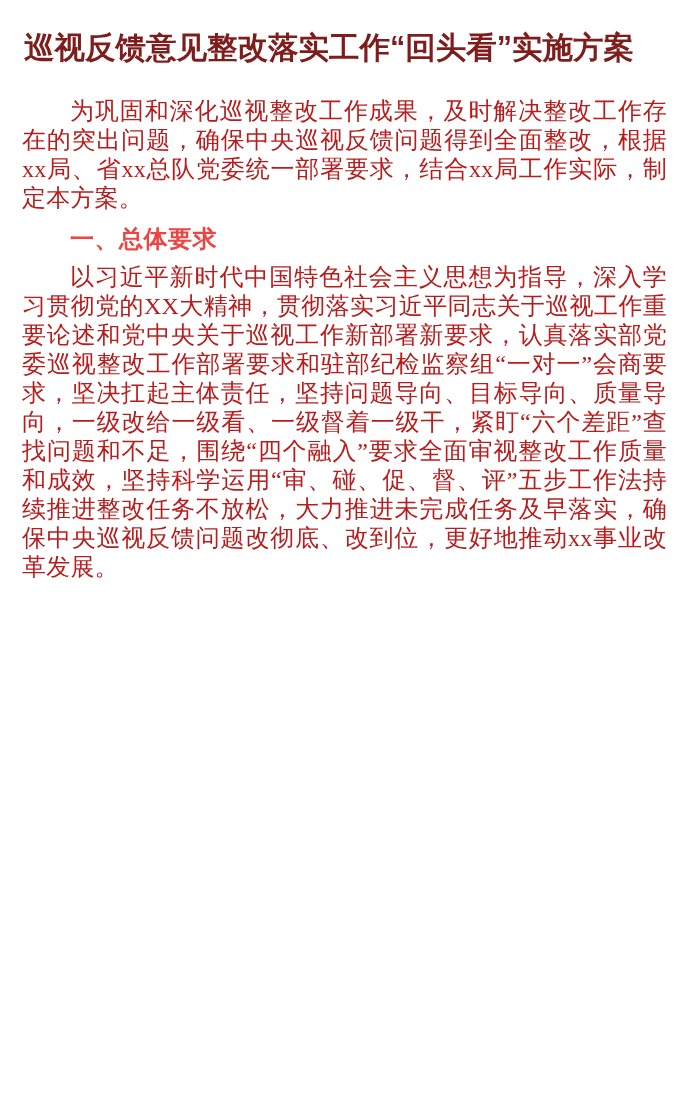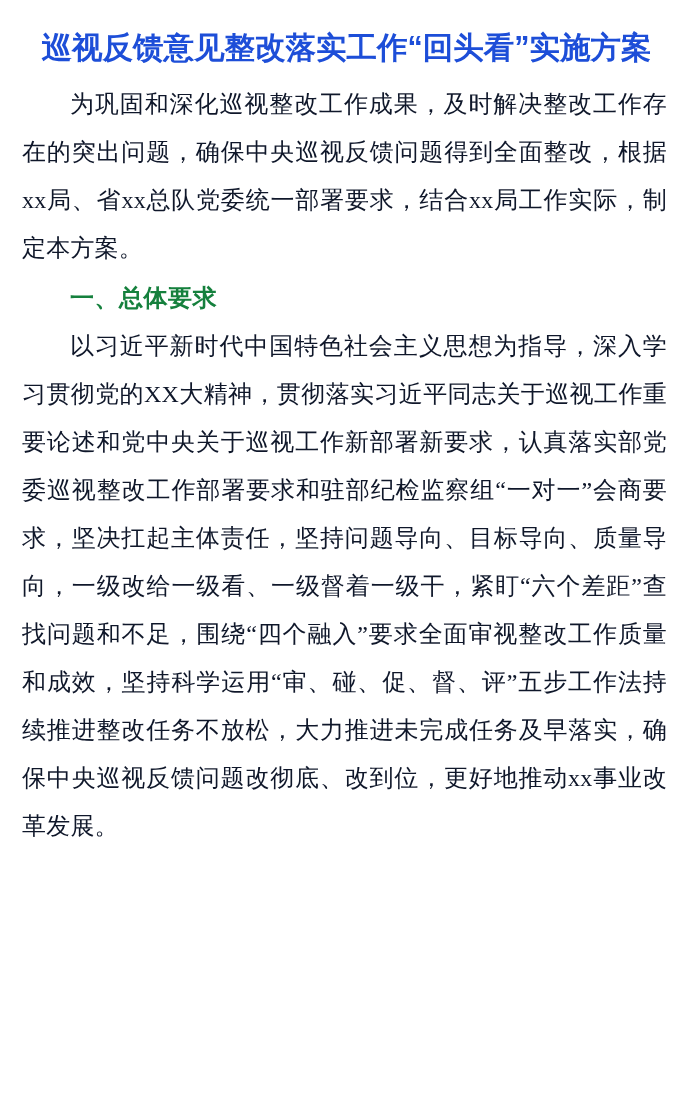--- a/index.html
+++ b/index.html
@@ -19,42 +19,42 @@
     height: 1097px;
     box-sizing: border-box;
     padding: 18px 22px 0 22px;
     position: relative;
   }
   .doc-title {
     font-family: "Liberation Sans", "DejaVu Sans", sans-serif;
     font-weight: bold;
     font-size: 30.5px;
     line-height: 46px;
-    text-align: center;
-    color: #1d4ed8;
+    text-align: left;
+    color: #7f1d1d;
     letter-spacing: 0px;
-    margin: 6px 0 10px 0;
+    margin: 6px 0 27px 0;
     padding: 0 2px;
   }
   .para {
     font-size: 24px;
-    line-height: 48px;
+    line-height: 29px;
     text-align: justify;
     text-justify: inter-ideograph;
-    color: #0f172a;
+    color: #b91c1c;
     text-indent: 48px;
     margin: 0 4px 2px 0;
     letter-spacing: 0.2px;
   }
   .heading {
     font-family: "Liberation Sans", "DejaVu Sans", sans-serif;
     font-weight: bold;
     font-size: 24px;
     line-height: 48px;
-    color: #15803d;
+    color: #ef4444;
     text-indent: 48px;
     margin: 0;
     letter-spacing: 0.5px;
   }
 </style>
 </head>
 <body>
 
 <div class="page">
 

